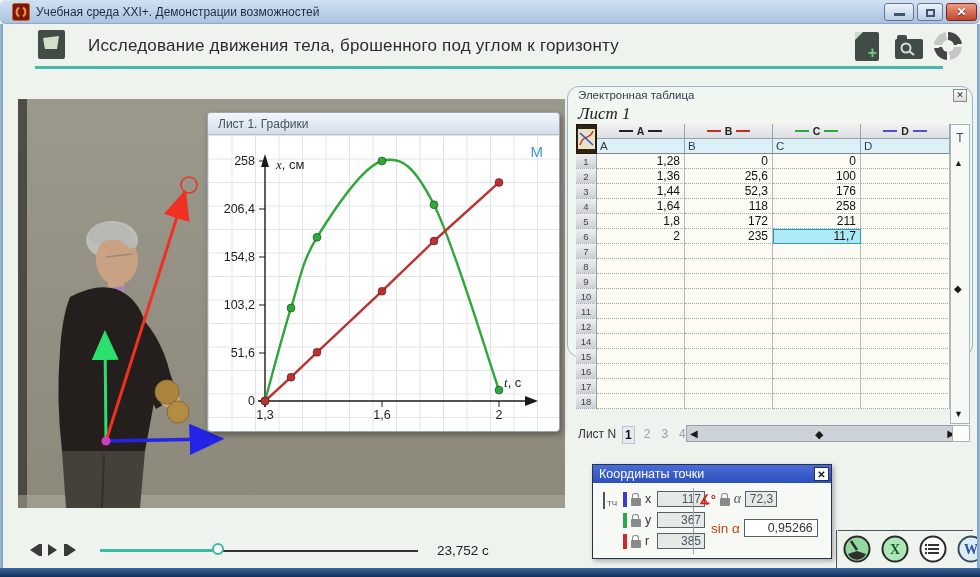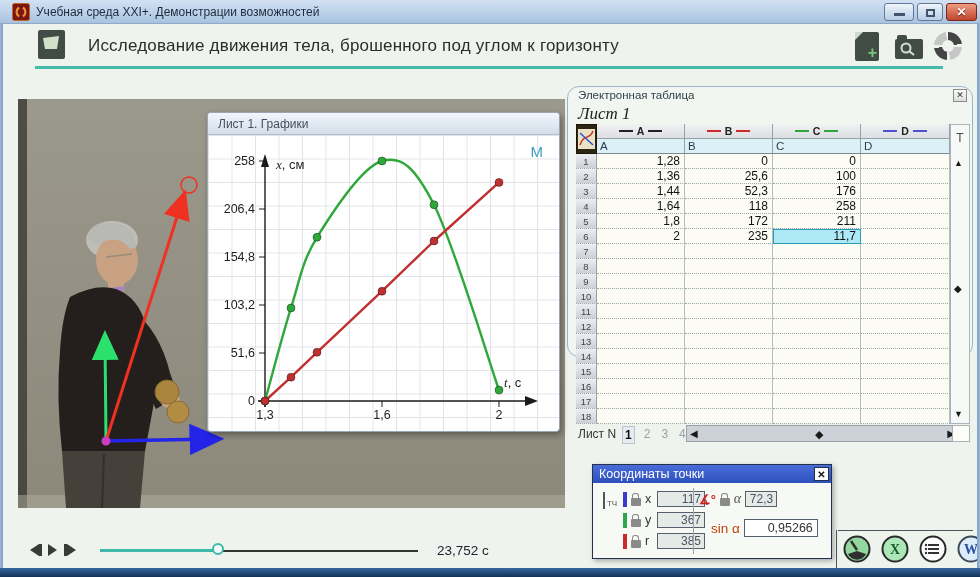--- a/index.html
+++ b/index.html
@@ -2,21 +2,21 @@
 <html><head>
 <meta charset="utf-8">
 <style>
   html,body{margin:0;padding:0;background:#666;}
   *{box-sizing:border-box;}
   .window{position:relative;width:980px;height:577px;background:#eef3ee;overflow:hidden;
     font-family:"Liberation Sans",sans-serif;color:#222;}
   .abs{position:absolute;}
   
   .titlebar{left:0;top:0;width:980px;height:24px;background:linear-gradient(#d2e1f2,#a9c3e0);
-    border-bottom:1px solid #8fa9c6;}
+    border-bottom:1px solid #8fa9c6;border-radius:6px;}
   .titlebar .wtitle{position:absolute;left:36px;top:5px;font-size:12px;color:#1d2b3d;}
   .appicon{position:absolute;left:12px;top:3px;width:18px;height:18px;}
   .wbtn{position:absolute;top:3px;height:18px;border:1px solid #64799a;border-radius:3px;
     background:linear-gradient(#eef4fb,#b9cde4);cursor:default;}
   .wbtn-min{left:884px;width:30px;} .wbtn-max{left:917px;width:26px;}
   .wbtn-close{left:946px;width:31px;background:linear-gradient(#eb9c80,#c0452e);border-color:#7e2517;}
   .glyph-min{position:absolute;left:9px;bottom:4px;width:11px;height:3px;background:#41546e;}
   .glyph-max{position:absolute;left:8px;top:5px;width:9px;height:8px;border:2px solid #41546e;}
   .glyph-close{position:absolute;left:0;top:1px;width:100%;text-align:center;color:#fff;
     font-size:12px;font-weight:bold;text-shadow:0 1px 1px #5e1208;}
@@ -387,27 +387,20 @@
           <div class="ss-cell"></div>
         </div>
         <div class="ss-row">
           <div class="ss-num">12</div>
           <div class="ss-cell"></div>
           <div class="ss-cell"></div>
           <div class="ss-cell"></div>
           <div class="ss-cell"></div>
         </div>
         <div class="ss-row">
-          <div class="ss-num">13</div>
-          <div class="ss-cell"></div>
-          <div class="ss-cell"></div>
-          <div class="ss-cell"></div>
-          <div class="ss-cell"></div>
-        </div>
-        <div class="ss-row">
           <div class="ss-num">14</div>
           <div class="ss-cell"></div>
           <div class="ss-cell"></div>
           <div class="ss-cell"></div>
           <div class="ss-cell"></div>
         </div>
         <div class="ss-row">
           <div class="ss-num">15</div>
           <div class="ss-cell"></div>
           <div class="ss-cell"></div>

